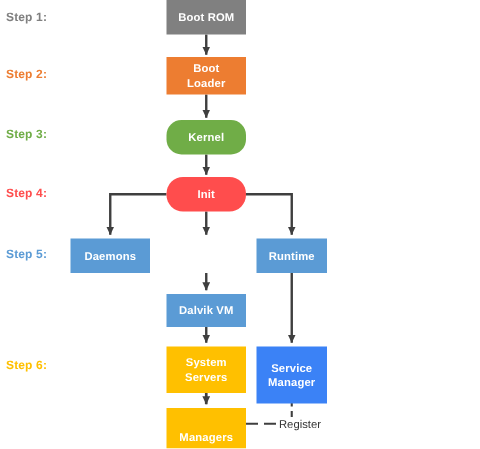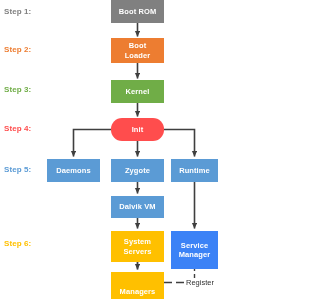--- a/index.html
+++ b/index.html
@@ -98,35 +98,32 @@
   <div class="step-label" style="left:4px; top:239px; color:#FFC000;">Step 6:</div>
 
   <div class="node" style="left:111px; top:0px; width:53px; height:23px; background:#808080;">
     <span>Boot ROM</span>
   </div>
 
   <div class="node" style="left:111px; top:38px; width:53px; height:25px; background:#ED7D31;">
     <span>Boot<br>Loader</span>
   </div>
 
-  <div class="node" style="left:111px; top:80px; width:53px; height:23px; background:#70AD47;">
+  <div class="node" style="left:111px; top:80px; width:53px; height:23px; background:#70AD47;border-radius:10px;">
     <span>Kernel</span>
   </div>
 
   <div class="node" style="left:111px; top:118px; width:53px; height:23px; background:#FF4D4D;border-radius:11px;">
     <span>Init</span>
   </div>
 
   <div class="node" style="left:47px; top:159px; width:53px; height:23px; background:#5B9BD5;">
     <span>Daemons</span>
   </div>
 
-  <div class="node" style="left:111px; top:159px; width:53px; height:23px; background:#5B9BD5;">
-    <span>Zygote</span>
-  </div>
 
   <div class="node" style="left:171px; top:159px; width:47px; height:23px; background:#5B9BD5;">
     <span>Runtime</span>
   </div>
 
   <div class="node" style="left:111px; top:196px; width:53px; height:22px; background:#5B9BD5;">
     <span>Dalvik VM</span>
   </div>
 
   <div class="node" style="left:111px; top:231px; width:53px; height:31px; background:#FFC000;">

